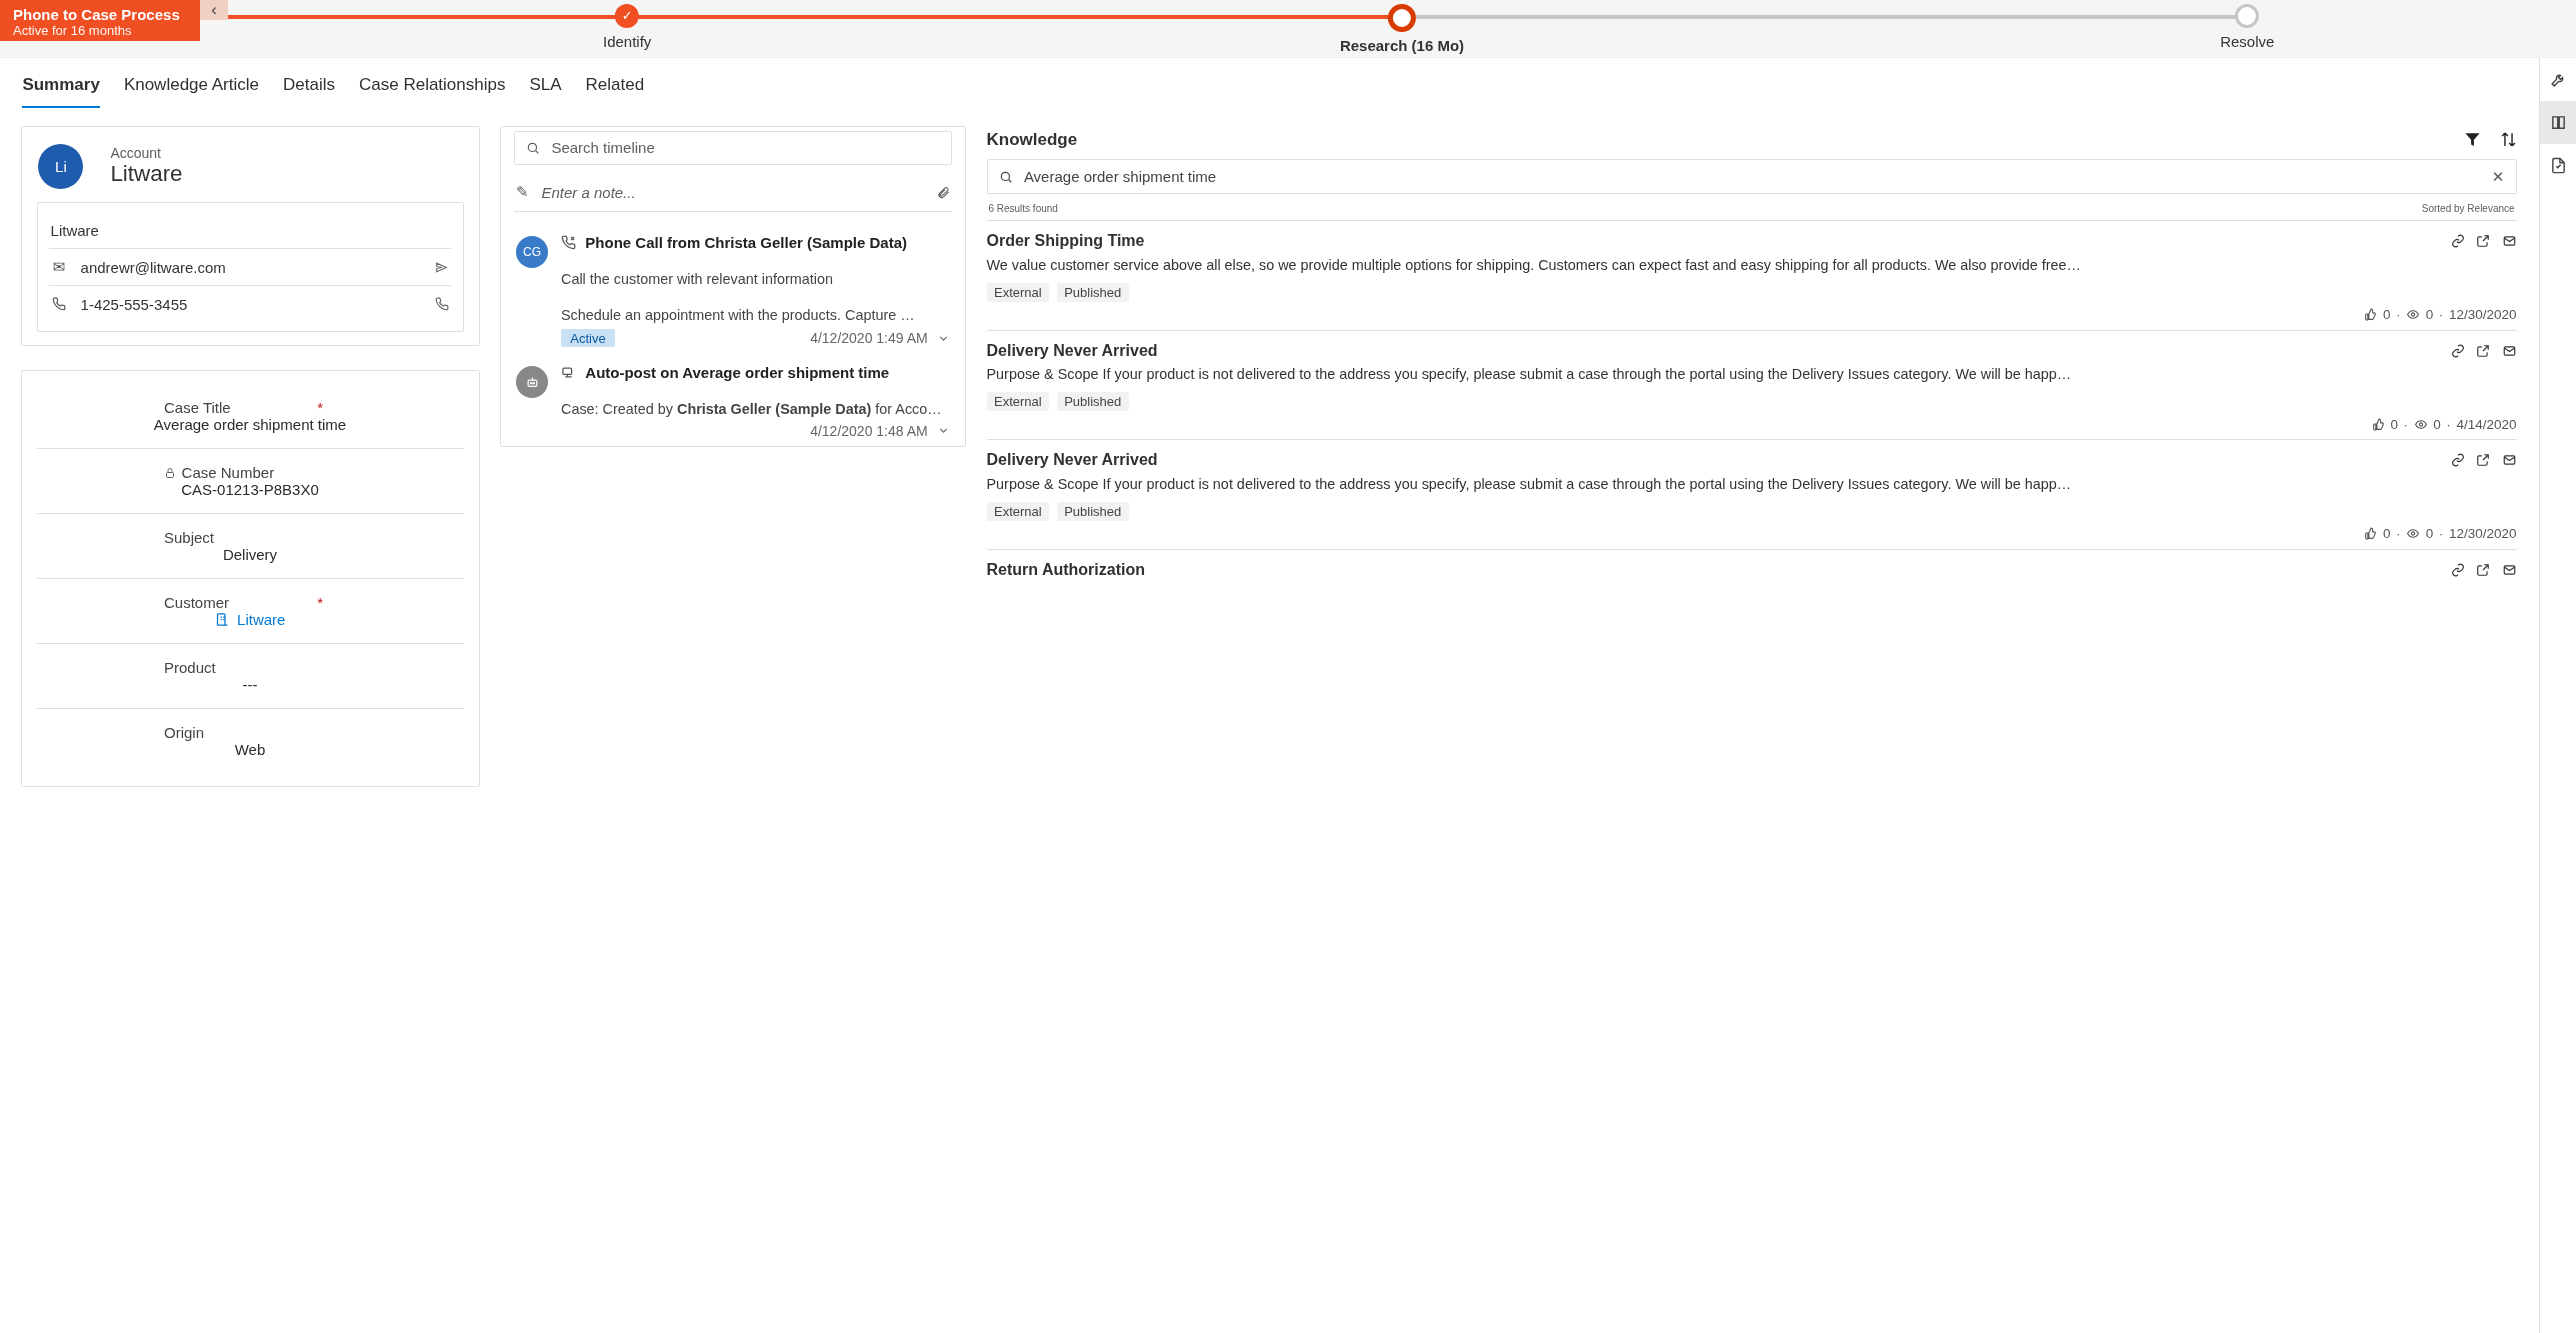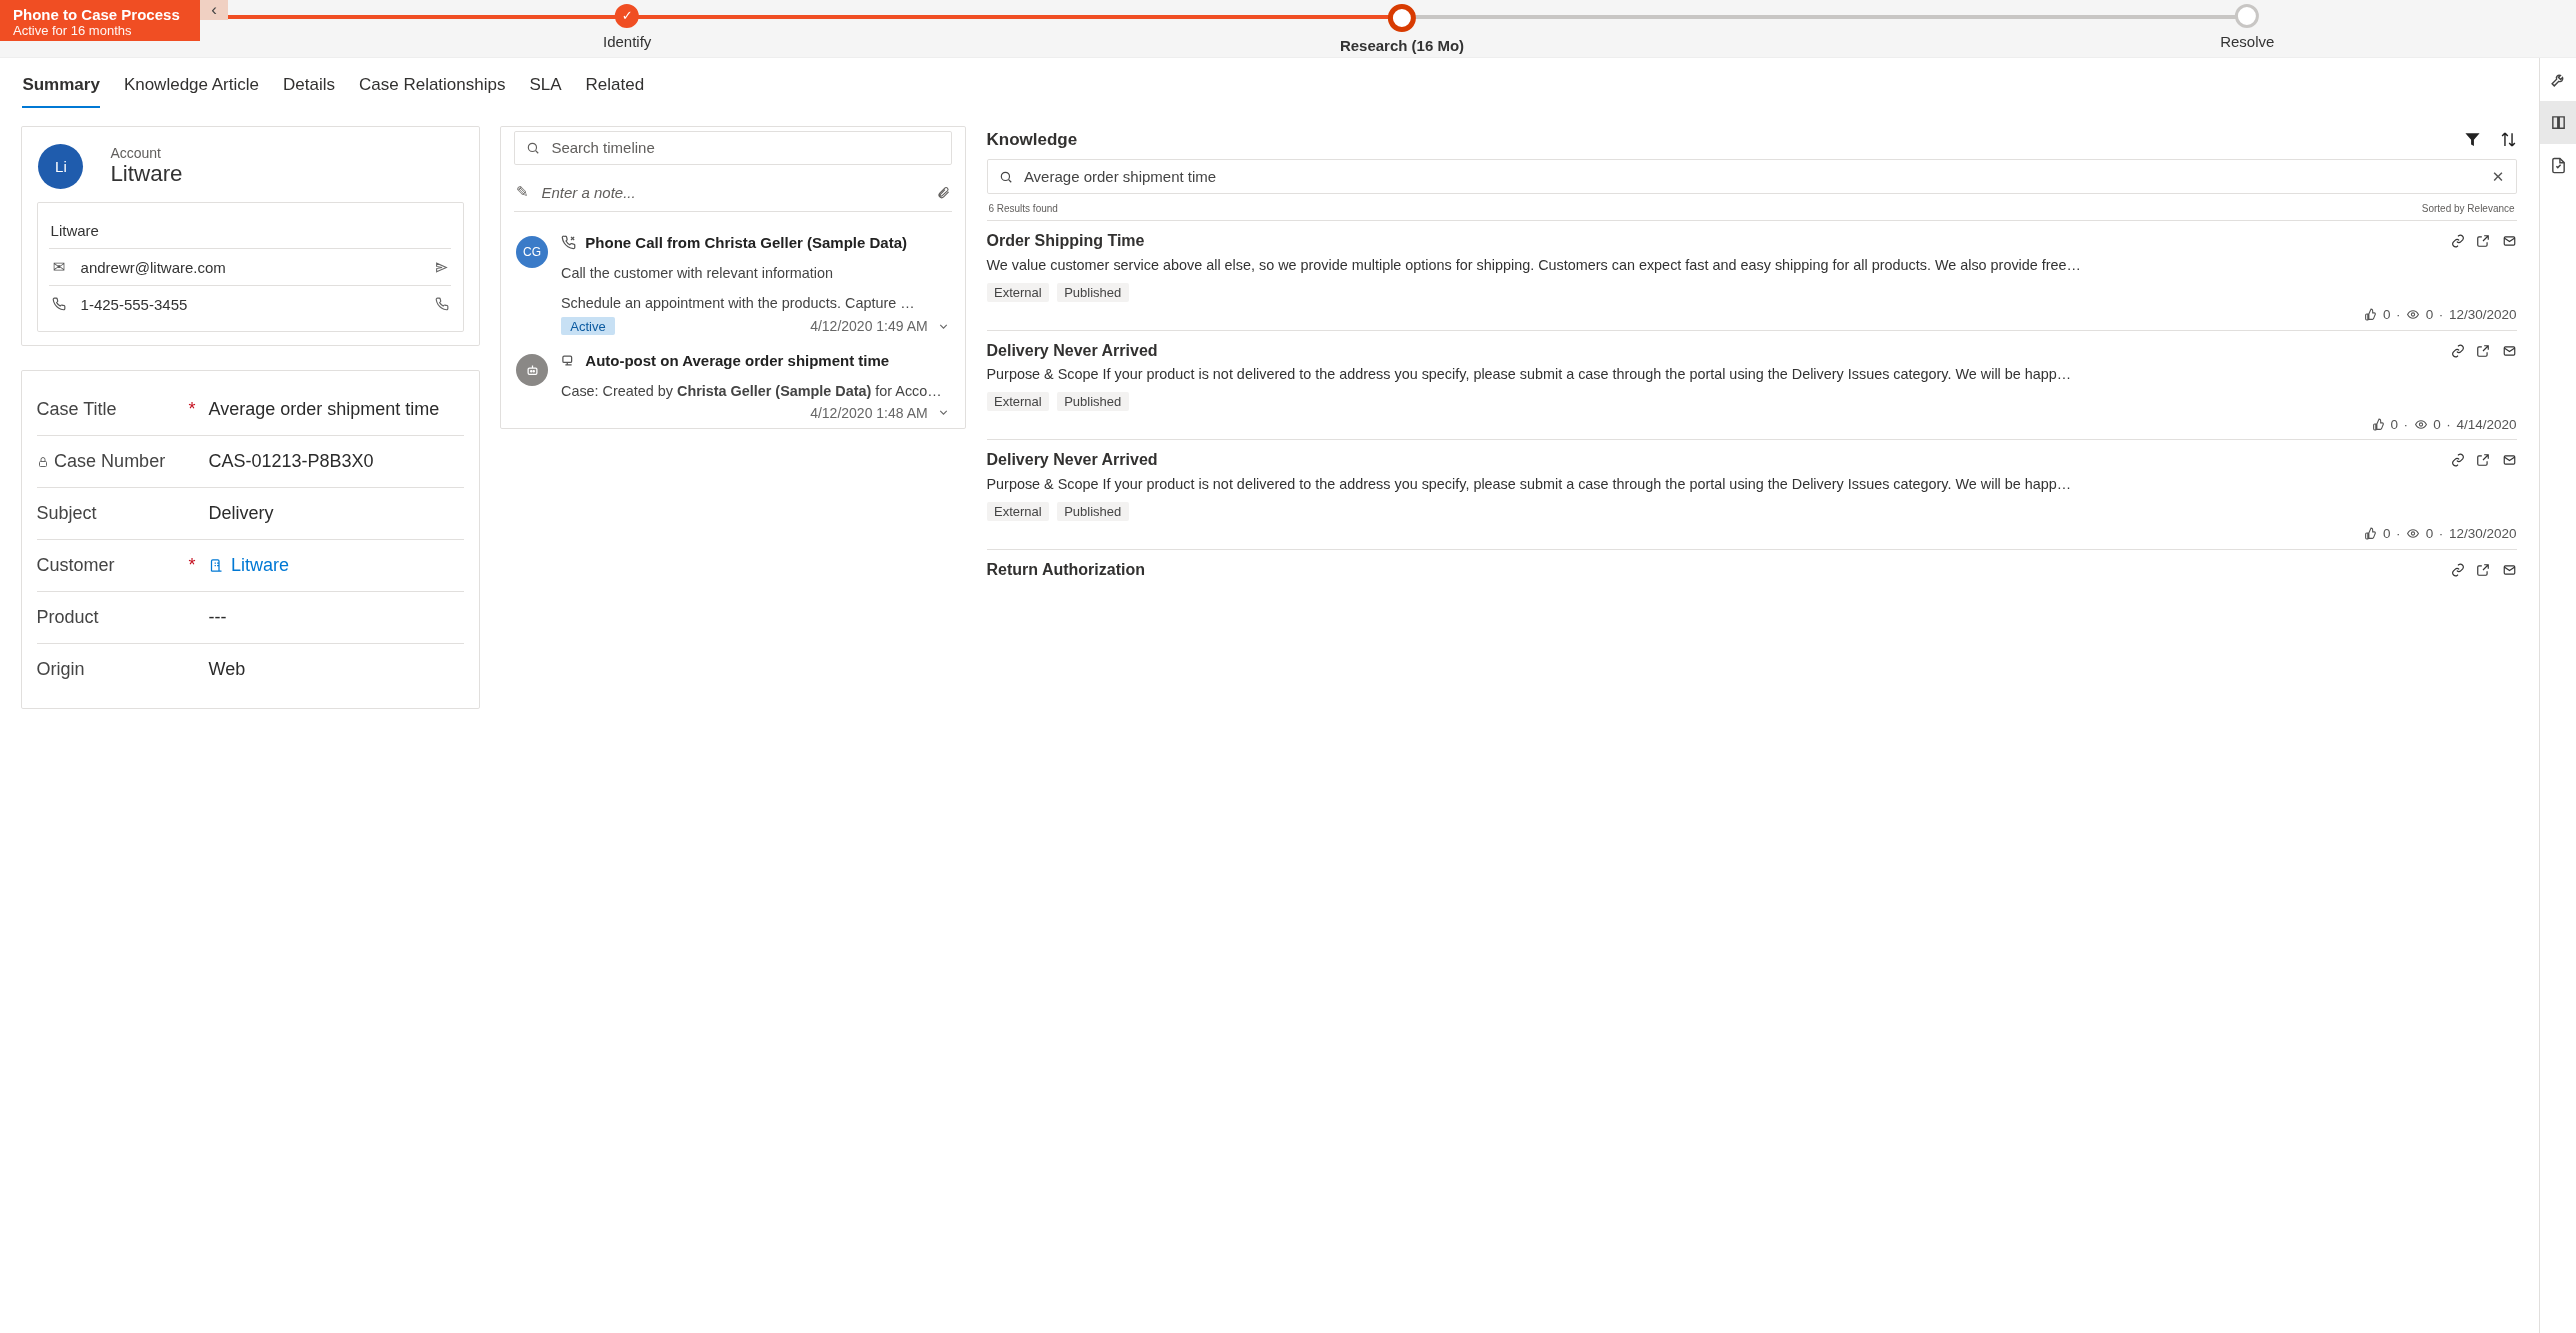--- a/index.html
+++ b/index.html
@@ -52,21 +52,21 @@
   .avatar { width:45px; height:45px; border-radius:50%; background:#1f5cad; color:#fff; display:flex; align-items:center; justify-content:center; font-size:15px; }
   .acct-head .lbl { font-size:14px; color:var(--gray-text); }
   .acct-head .name { font-size:22.4px; color:#333; }
   .acct-block { border:0.9px solid var(--gray-border); border-radius:1.9px; padding:9.3px 11.2px; margin-top:5.6px; }
   .acct-row { display:flex; align-items:center; gap:13px; padding:9.3px 1.9px; border-top:0.9px solid var(--gray-border); font-size:15px; color:#333; }
   .acct-row:first-child { border-top:none; font-weight:500; }
   .acct-row .ricon { margin-left:auto; color:#666; }
   .ico { width:17px; color:#555; display:inline-flex; justify-content:center; }
 
   
-  .form-row { display:flex; align-items:center; padding:15px 0; border-bottom:0.9px solid var(--gray-border); font-size:18px; }
+  .form-row { display:flex; align-items:center; padding:15px 0; border-bottom:0.9px solid var(--gray-border); font-size:15px;flex-direction:column; }
   .form-row:last-child { border-bottom:none; }
   .form-row .flabel { width:172px; color:#444; display:flex; align-items:center; gap:5.6px; }
   .form-row .req { color:#c50f1f; margin-left:auto; margin-right:13px; }
   .form-row .fval { flex:1; color:#2b2b2b; font-weight:500; }
   .form-row .fval.link { color:var(--blue-link); display:flex; align-items:center; gap:7.5px; }
   .lock { color:#666; font-size:13px; }
 
   
   .sec-head { display:flex; align-items:center; padding:11.2px 15px 7.5px; }
   .sec-head h3 { margin:0; font-size:16px; font-weight:600; color:#333; }
@@ -75,21 +75,21 @@
   .tl-search { margin:3.7px 13px 9.3px; border:0.9px solid var(--gray-border); border-radius:1.9px; display:flex; align-items:center; padding:7.5px 11.2px; color:var(--gray-text); gap:11.2px; }
   .tl-note { margin:0 13px 13px; border-bottom:0.9px solid var(--gray-border); display:flex; align-items:center; padding:9.3px 1.9px; color:var(--gray-text); gap:13px; }
   .tl-note .clip { margin-left:auto; }
   .tl-item { display:flex; gap:13px; padding:9.3px 15px 7.5px; }
   .tl-av { width:32px; height:32px; border-radius:50%; display:flex; align-items:center; justify-content:center; color:#fff; font-size:12px; flex-shrink:0; margin-top:1.9px; }
   .tl-av.cg { background:#3a7bc8; }
   .tl-av.auto { background:#8a8886; }
   .tl-body { flex:1; min-width:0; }
   .tl-title { font-size:15px; font-weight:600; color:#222; display:flex; align-items:center; gap:9.3px; }
   .tl-title .tico { font-weight:400; color:#555; }
-  .tl-sub { font-size:14.4px; color:#444; margin-top:14px; }
+  .tl-sub { font-size:14.4px; color:#444; margin-top:20px; }
   .tl-meta { display:flex; align-items:center; margin-top:5.6px; }
   .badge { background:#c7e0f4; color:#0b5aa0; padding:1.9px 9.3px; border-radius:1.9px; font-size:13px; }
   .tl-time { margin-left:auto; color:#666; font-size:14px; display:flex; align-items:center; gap:9.3px; }
 
   
   .kn-head { display:flex; align-items:center; padding:3.7px 0 9.3px; }
   .kn-head h3 { margin:0; font-size:17px; font-weight:600; }
   .kn-head .sp { margin-left:auto; display:flex; gap:18.6px; font-size:18.6px; color:#222; }
   .kn-search { border:0.9px solid var(--gray-border); border-radius:1.9px; display:flex; align-items:center; padding:7.5px 11.2px; gap:11.2px; color:#444; }
   .kn-search .x { margin-left:auto; cursor:pointer; font-size:15px; color:#555;}

